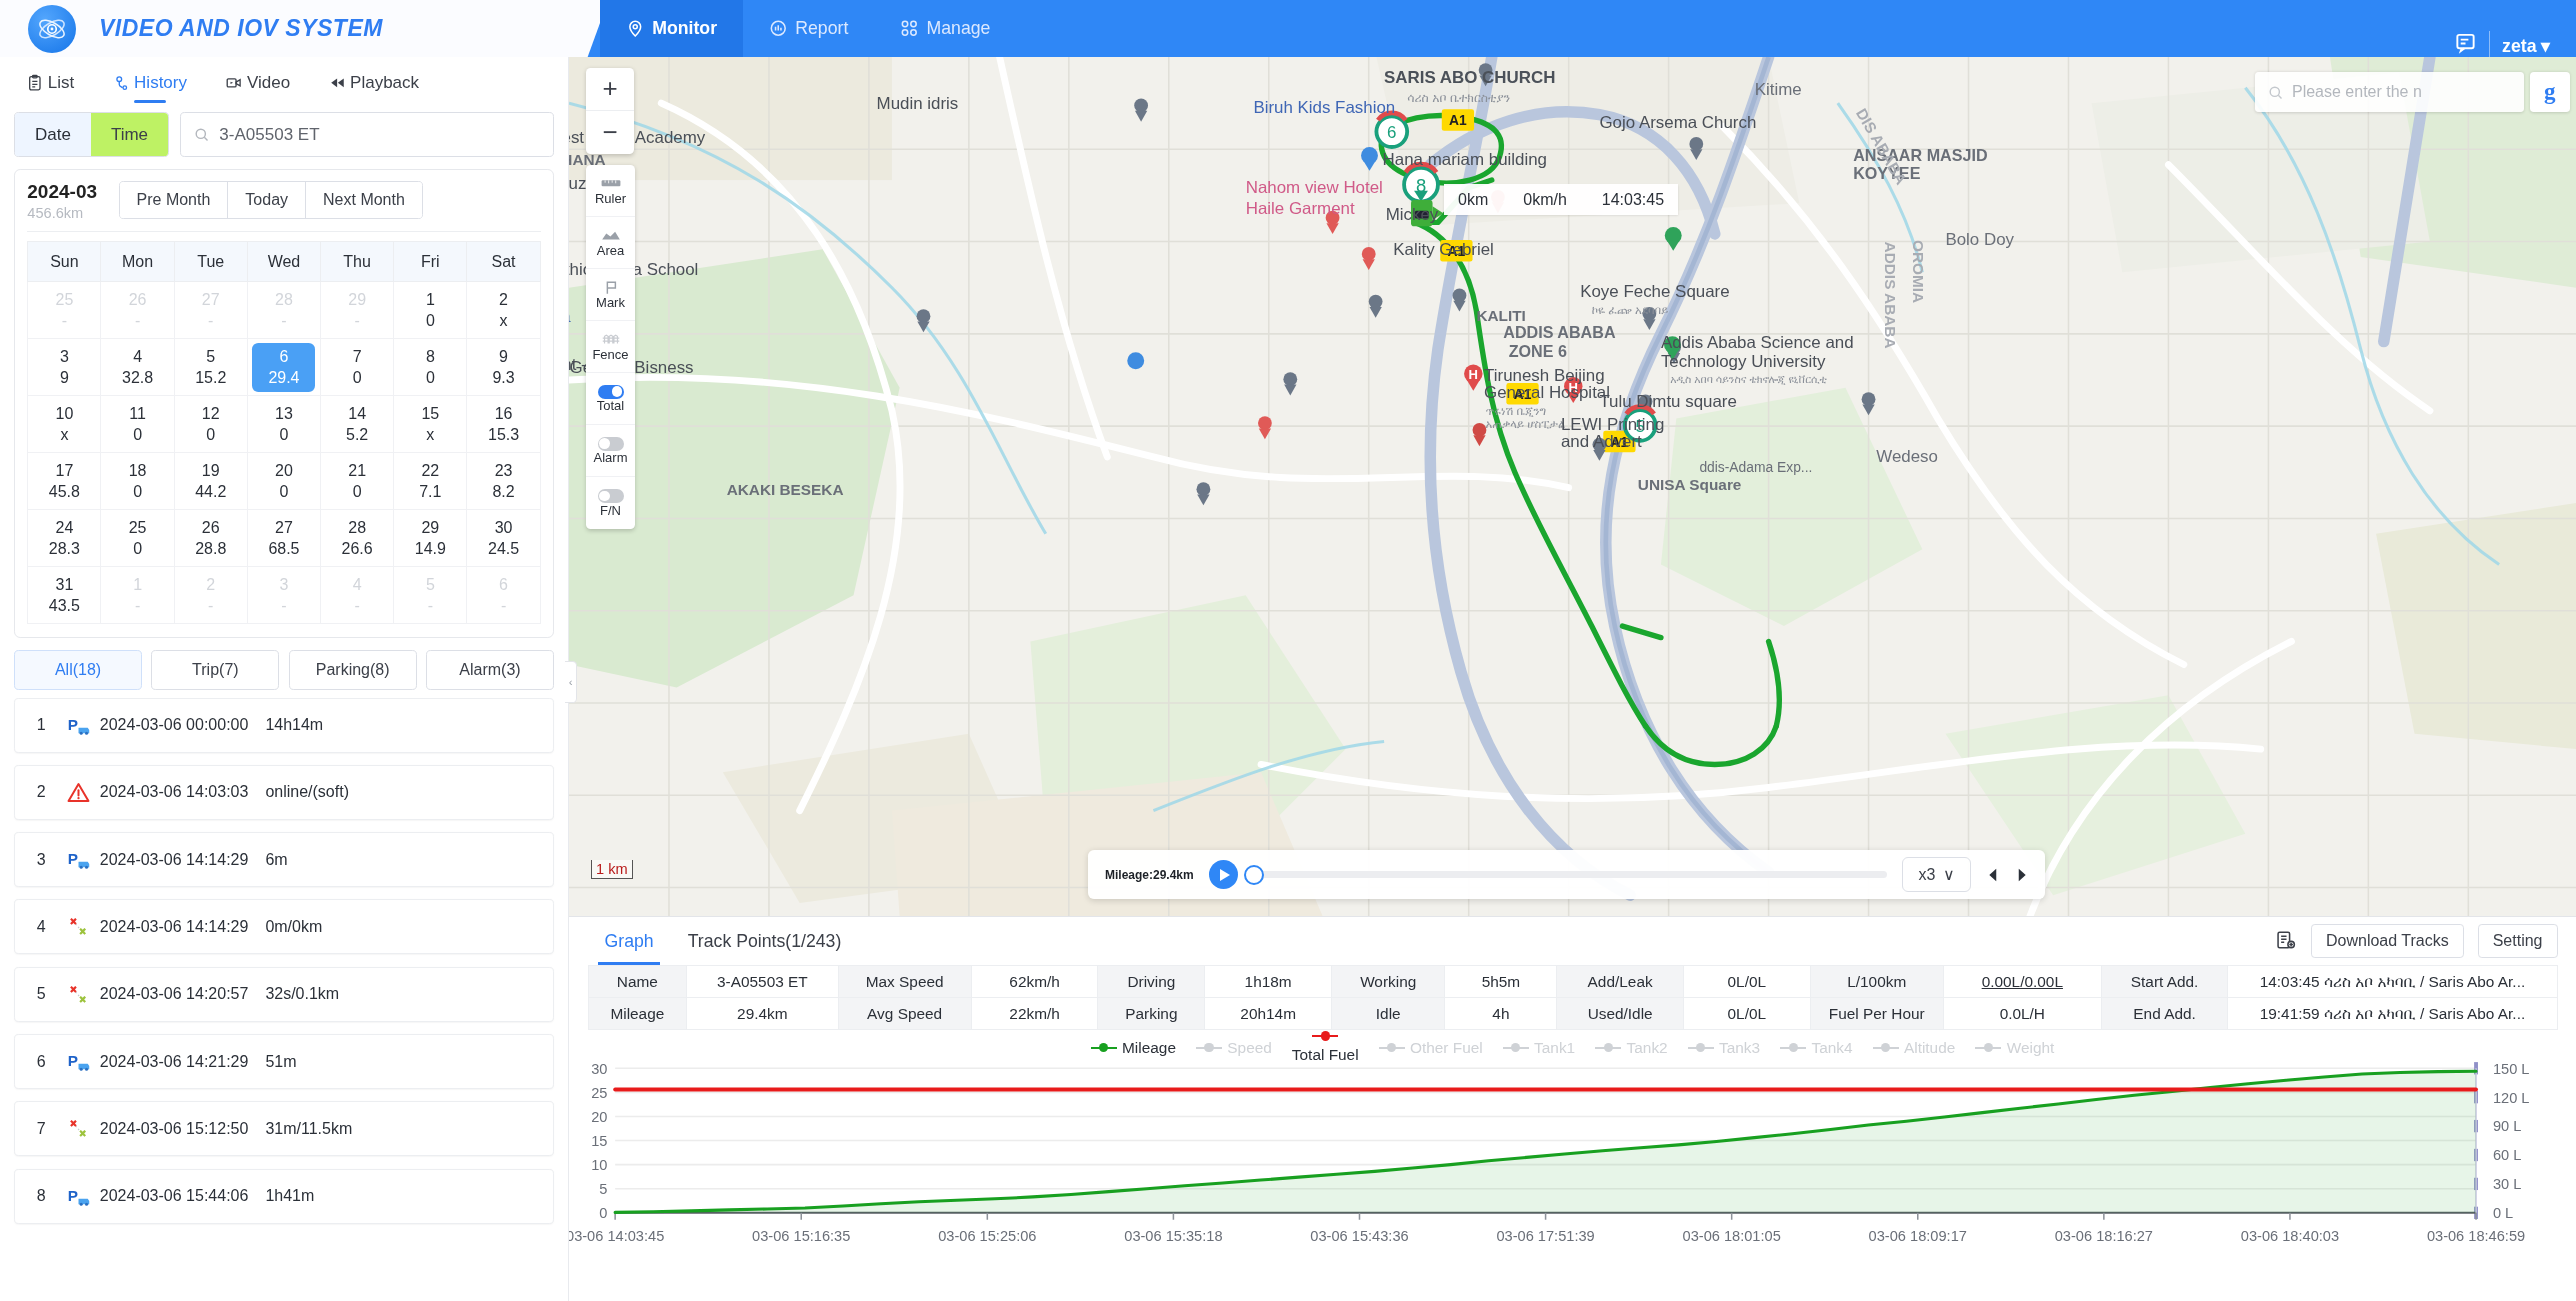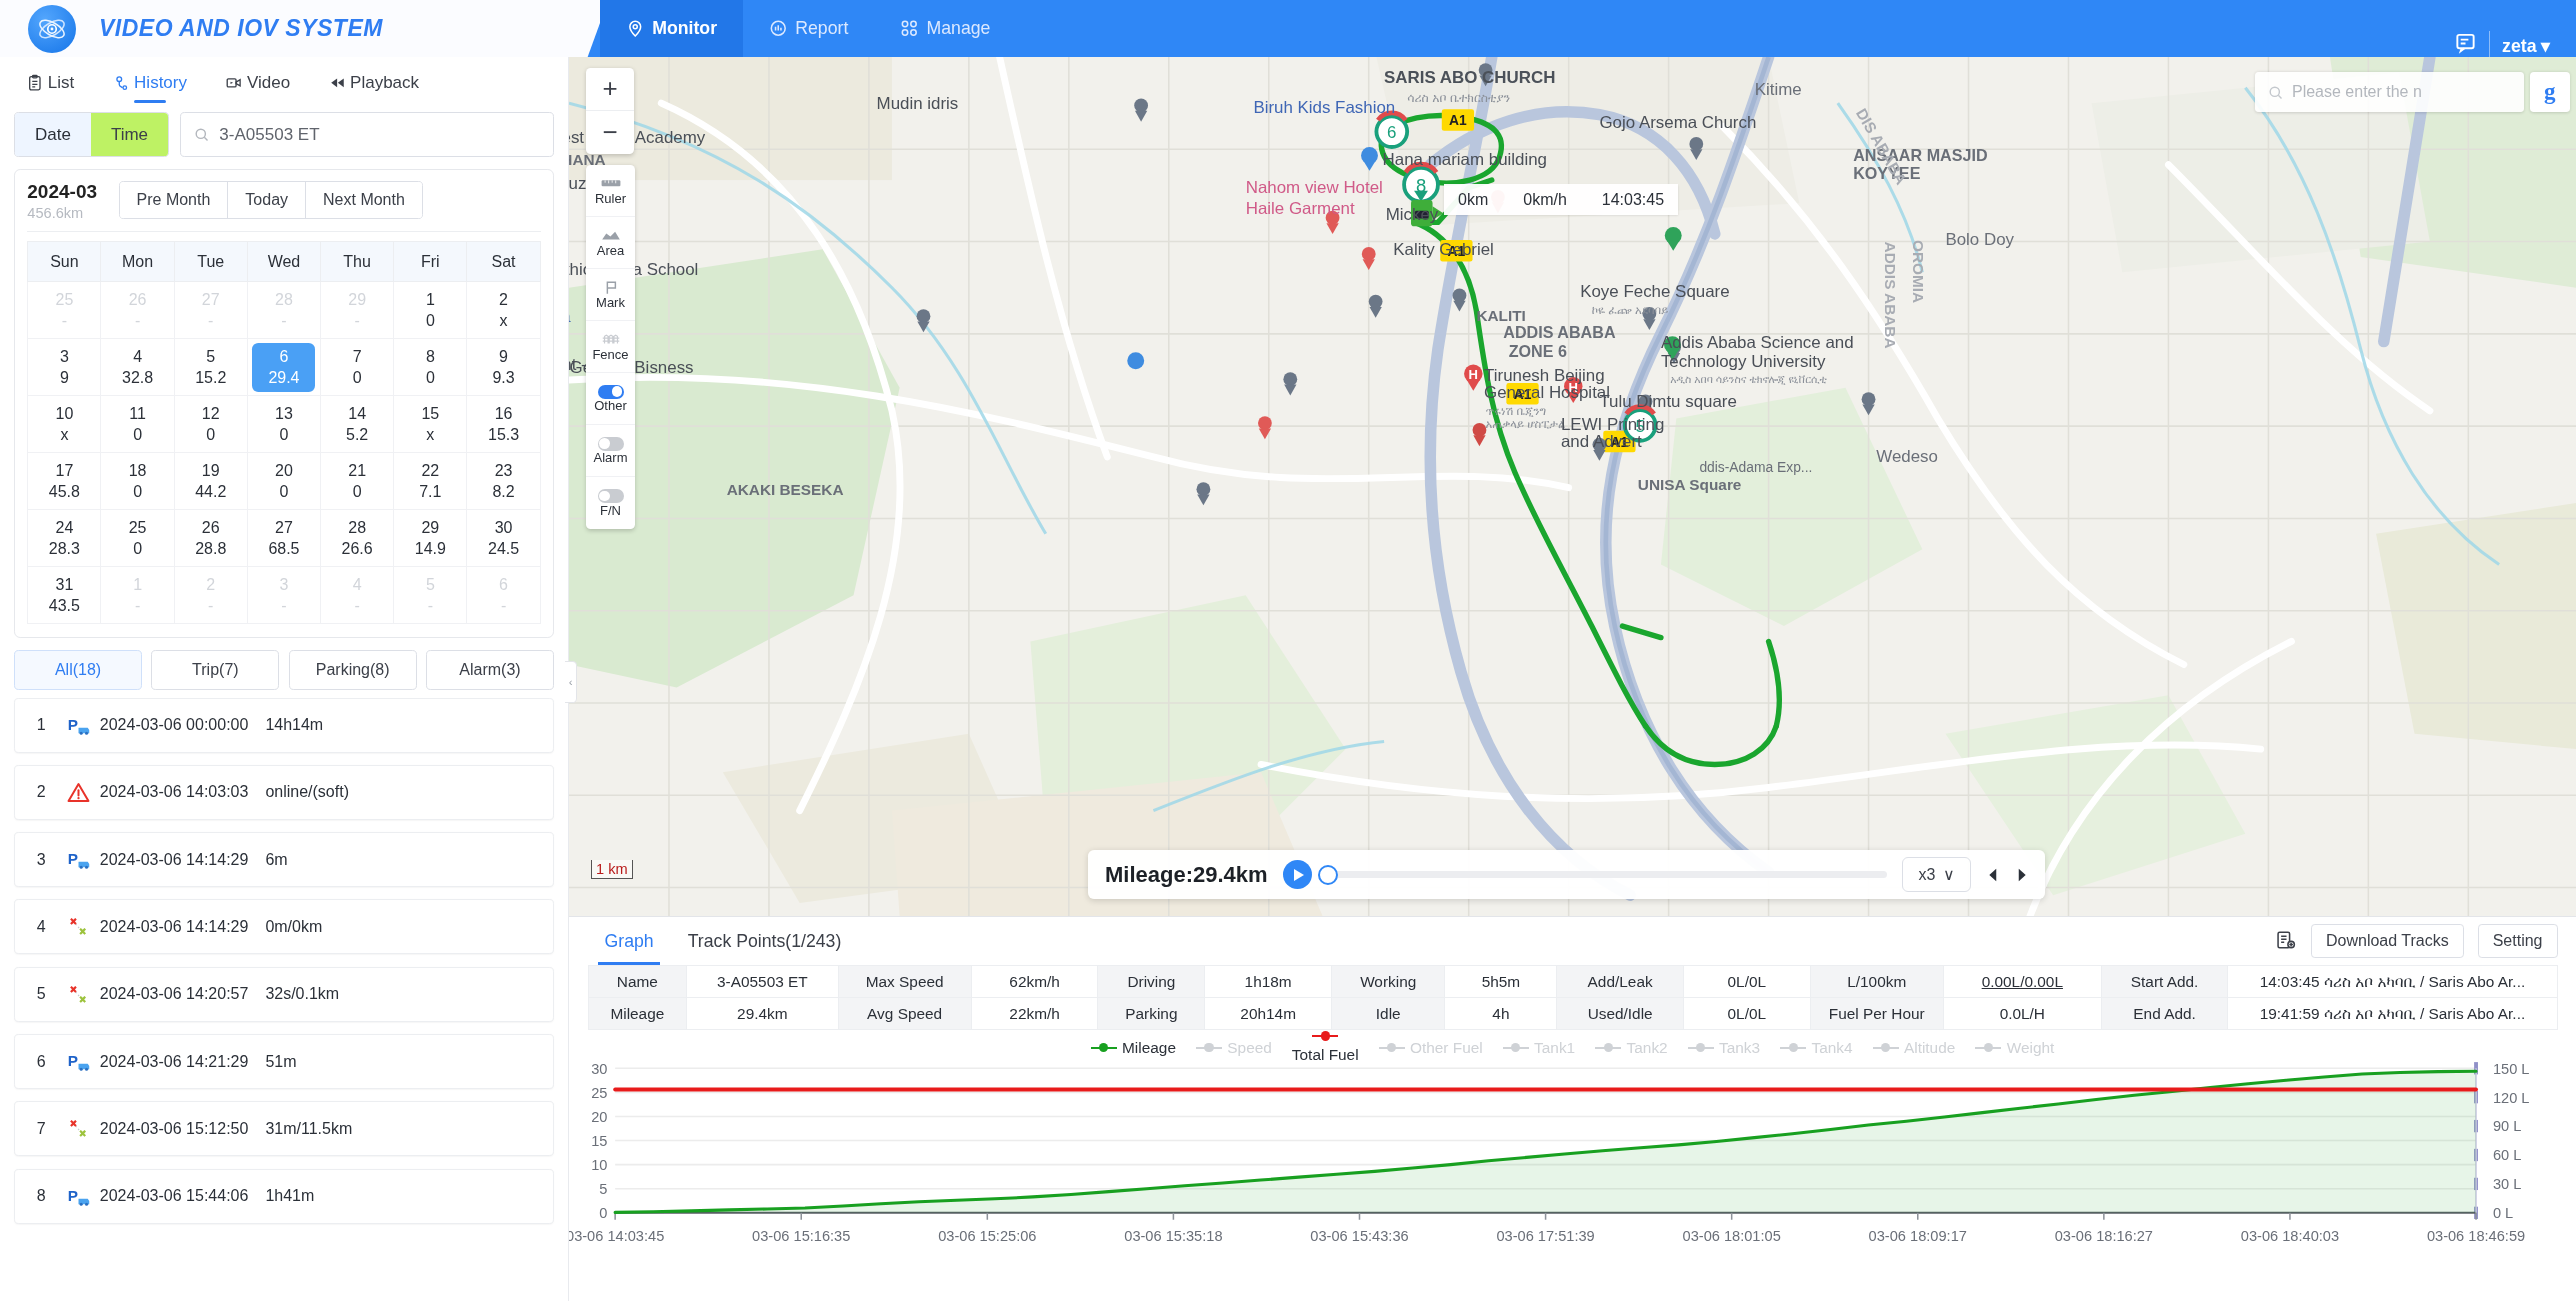--- a/index.html
+++ b/index.html
@@ -196,21 +196,21 @@
   .veh-tip {
     position: absolute; left: 875px; top: 127px; height: 31px; background: rgba(255,255,255,.95);
     display: flex; align-items: center; padding: 0 14px; gap: 35px; z-index: 22;
     font-size: 16px; color: #2b3038; box-shadow: 0 0.8px 2.3px rgba(0,0,0,.12); white-space: nowrap;
   }
   .playbar {
     position: absolute; left: 519px; bottom: 17px; width: 957px; height: 49px;
     background: rgba(255,255,255,.96); border-radius: 6.2px; display: flex; align-items: center;
     padding: 0 17px; gap: 15.4px; z-index: 25; box-shadow: 0 1.5px 6.2px rgba(0,0,0,.14);
   }
-  .pb-mileage { font-size: 22px; color: #1d2127; font-weight: bold; white-space: nowrap; }
+  .pb-mileage { font-size: 12px; color: #1d2127; font-weight: bold; white-space: nowrap; }
   .pb-play {
     width: 29px; height: 29px; border-radius: 50%; background: #2f87f6;
     display: flex; align-items: center; justify-content: center; cursor: pointer; flex: 0 0 29px;
   }
   .pb-play:after { content: ""; border-left: 10px solid #fff; border-top: 6.2px solid transparent; border-bottom: 6.2px solid transparent; margin-left: 3.1px; }
   .pb-track { flex: 1; height: 7.7px; background: #ecedf0; border-radius: 3.8px; position: relative; }
   .pb-knob {
     position: absolute; left: -9.2px; top: 50%; transform: translateY(-50%);
     width: 20px; height: 20px; border-radius: 50%; background: #fff; border: 2.3px solid #2f87f6; cursor: pointer;
   }
@@ -1089,21 +1089,21 @@
         <span>Mark</span>
       </div>
       <div class="toolbtn">
         <svg viewBox="0 0 34 18" fill="none" stroke="#c9ccd1" stroke-width="2">
           <path d="M6 16V4l3-2 3 2v12M14 16V4l3-2 3 2v12M22 16V4l3-2 3 2v12M3 7h28M3 12h28"></path>
         </svg>
         <span>Fence</span>
       </div>
       <div class="toolbtn">
         <span class="tgl on"></span>
-        <span>Other</span>
+        <span>Total</span>
       </div>
       <div class="toolbtn">
         <span class="tgl"></span>
         <span>Alarm</span>
       </div>
       <div class="toolbtn">
         <span class="tgl"></span>
         <span>F/N</span>
       </div>
     </div>

